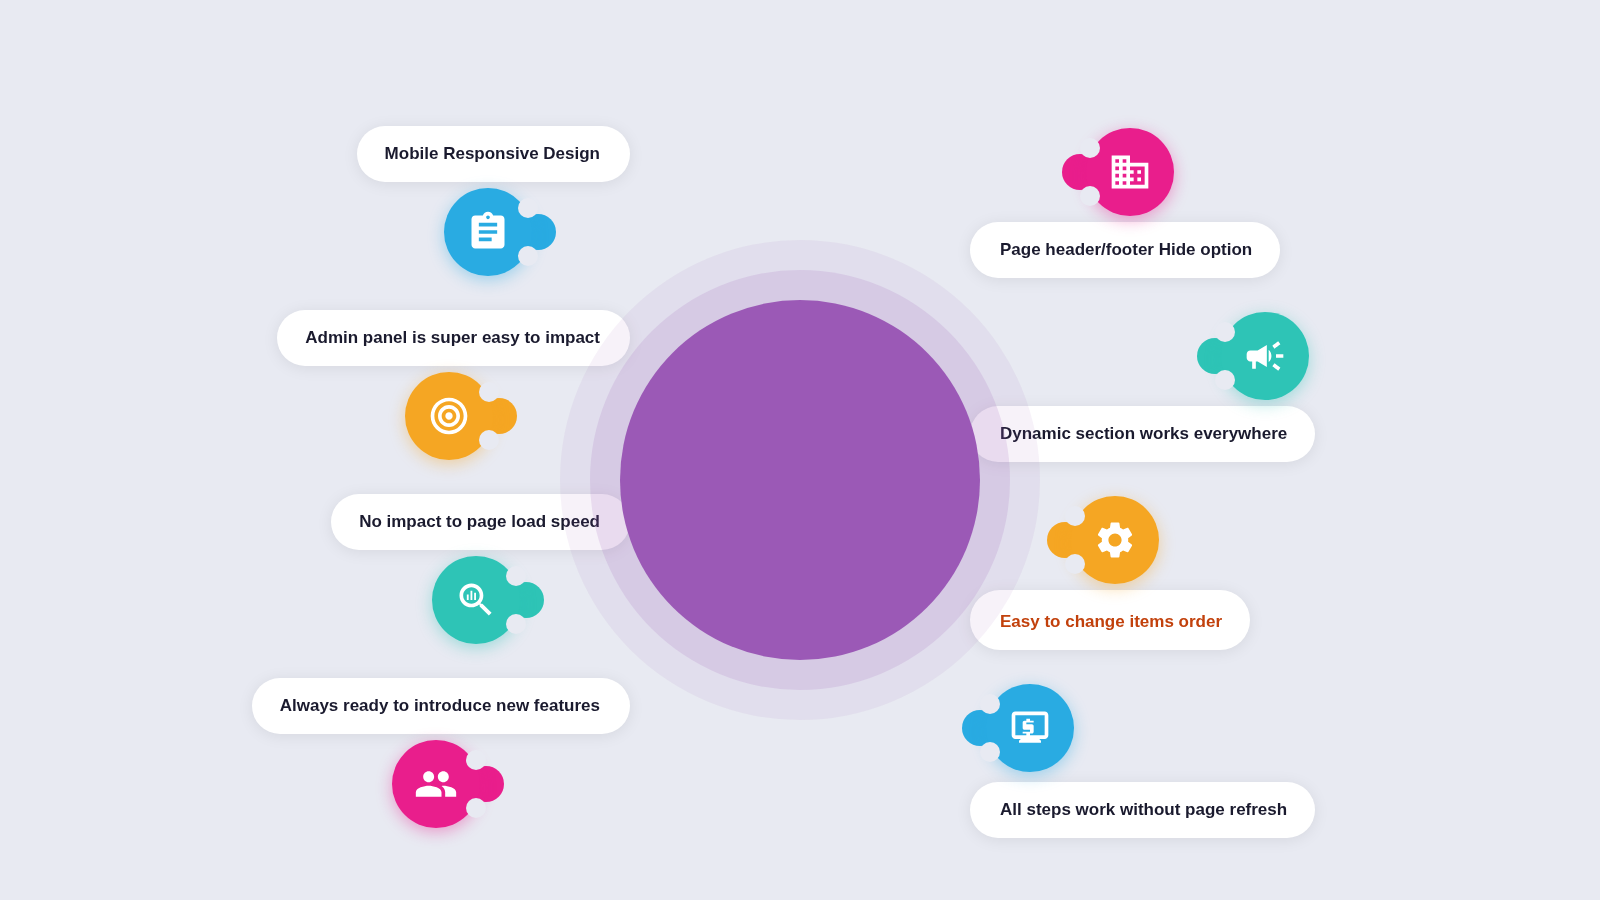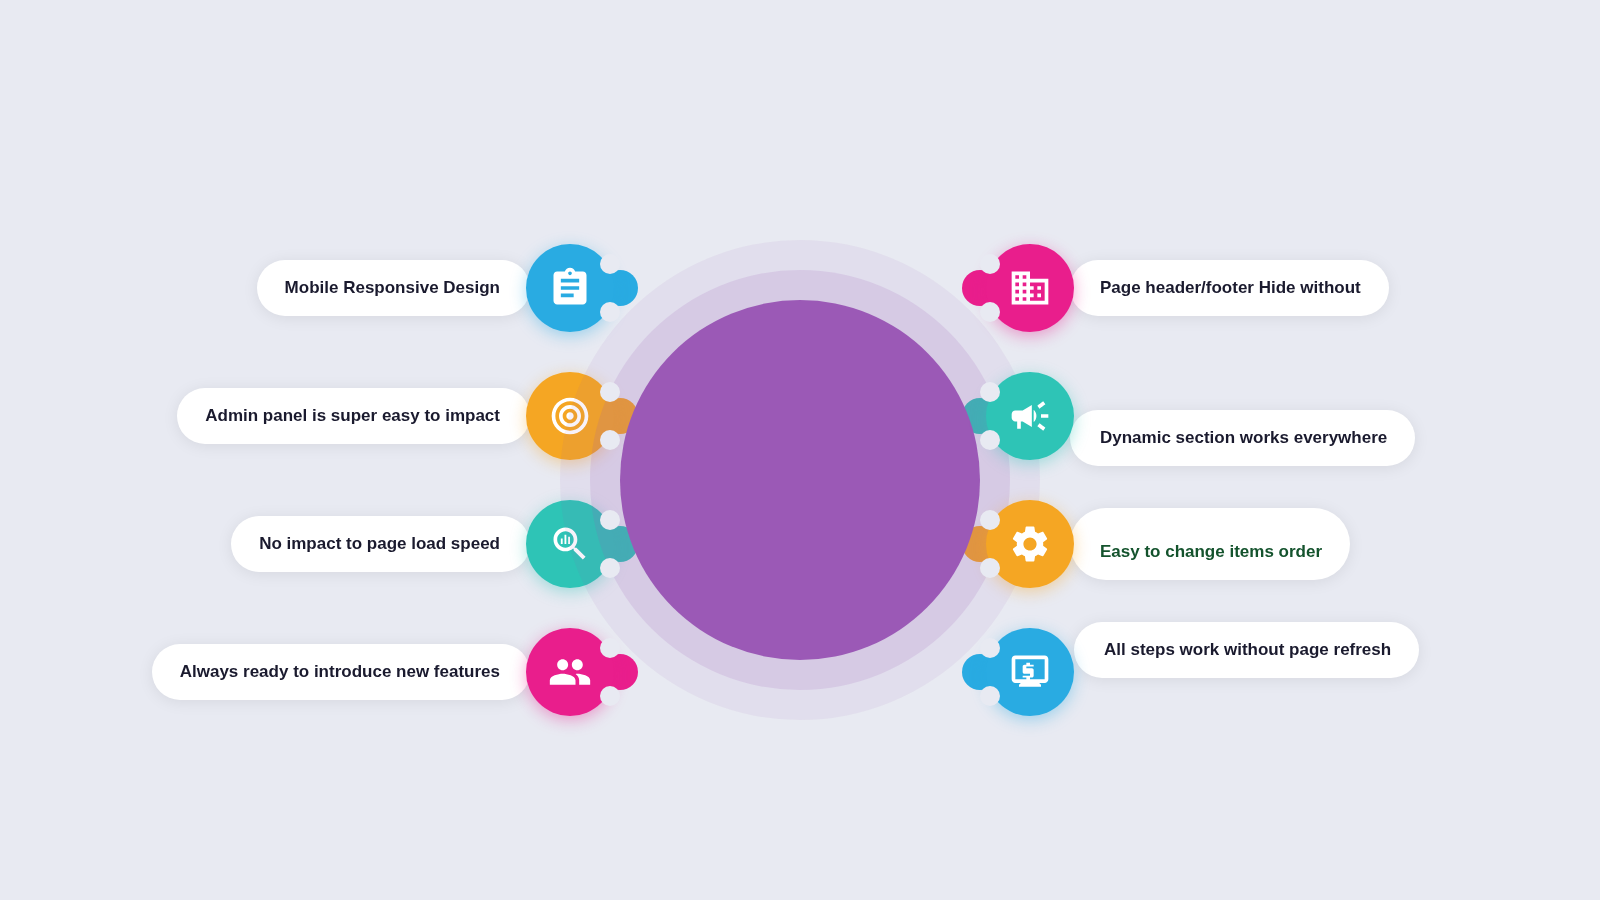--- a/index.html
+++ b/index.html
@@ -68,20 +68,21 @@
 
     .right-side {
       align-items: flex-start;
       padding-left: 0;
     }
 
     .feature-row {
       display: flex;
       align-items: center;
       gap: 0;
+      flex-direction: column;
     }
 
     .label-pill {
       background: white;
       border-radius: 50px;
       padding: 16px 28px;
       font-size: 17px;
       font-weight: 700;
       color: #1a1a2e;
       line-height: 1.4;
@@ -175,21 +176,21 @@
         <div style="position: relative; display: flex; align-items: center; justify-content: center; width: 100px; height: 100px; flex-shrink: 0;">
           <div style="position: absolute; width: 36px; height: 36px; border-radius: 50%; background: rgb(233, 30, 140); z-index: 1; left: -18px;"></div>
           <div style="width: 88px; height: 88px; border-radius: 50%; background: rgb(233, 30, 140); display: flex; align-items: center; justify-content: center; position: relative; z-index: 2; box-shadow: rgba(233, 30, 140, 0.4) 0px 4px 16px;">
             <svg viewBox="0 0 24 24" fill="white" width="44" height="44">
               <path d="M12 7V3H2v18h20V7H12zM6 19H4v-2h2v2zm0-4H4v-2h2v2zm0-4H4V9h2v2zm0-4H4V5h2v2zm4 12H8v-2h2v2zm0-4H8v-2h2v2zm0-4H8V9h2v2zm0-4H8V5h2v2zm10 12h-8v-2h2v-2h-2v-2h2v-2h-2V9h8v10zm-2-8h-2v2h2v-2zm0 4h-2v2h2v-2z"></path>
             </svg>
           </div>
           <div style="position: absolute; width: 20px; height: 20px; border-radius: 50%; background: rgb(232, 234, 242); z-index: 3; left: 0px; top: 16px;"></div>
           <div style="position: absolute; width: 20px; height: 20px; border-radius: 50%; background: rgb(232, 234, 242); z-index: 3; left: 0px; bottom: 16px;"></div>
         </div>
-        <div class="label-pill" style="background: white; border-radius: 50px; padding: 16px 28px 16px 30px; font-size: 17px; font-weight: 700; color: rgb(26, 26, 46); line-height: 1.4; box-shadow: rgba(0, 0, 0, 0.08) 0px 2px 16px; min-width: 240px; text-align: center;">Page header/footer Hide without</div>
+        <div class="label-pill" style="background: white; border-radius: 50px; padding: 16px 28px 16px 30px; font-size: 17px; font-weight: 700; color: rgb(26, 26, 46); line-height: 1.4; box-shadow: rgba(0, 0, 0, 0.08) 0px 2px 16px; min-width: 240px; text-align: center;">Page header/footer Hide option</div>
       </div>
       <div class="feature-row" style="display: flex; align-items: flex-end; gap: 0px;">
         <div style="position: relative; display: flex; align-items: center; justify-content: center; width: 100px; height: 100px; flex-shrink: 0;">
           <div style="position: absolute; width: 36px; height: 36px; border-radius: 50%; background: rgb(46, 196, 182); z-index: 1; left: -18px;"></div>
           <div style="width: 88px; height: 88px; border-radius: 50%; background: rgb(46, 196, 182); display: flex; align-items: center; justify-content: center; position: relative; z-index: 2; box-shadow: rgba(46, 196, 182, 0.4) 0px 4px 16px;">
             <svg viewBox="0 0 24 24" fill="white" width="44" height="44">
               <path d="M18 11v2h4v-2h-4zm-2 6.61c.96.71 2.21 1.65 3.2 2.39.4-.53.8-1.07 1.2-1.6-.99-.74-2.24-1.68-3.2-2.4-.4.54-.8 1.08-1.2 1.61zM20.4 5.6c-.4-.53-.8-1.07-1.2-1.6-.99.74-2.24 1.68-3.2 2.4.4.53.8 1.07 1.2 1.6.96-.72 2.21-1.65 3.2-2.4zM4 9c-1.1 0-2 .9-2 2v2c0 1.1.9 2 2 2h1v4h2v-4h1l5 3V6L8 9H4zm11.5 3c0-1.33-.58-2.53-1.5-3.35v6.69c.92-.81 1.5-2.01 1.5-3.34z"></path>
             </svg>
           </div>
           <div style="position: absolute; width: 20px; height: 20px; border-radius: 50%; background: rgb(232, 234, 242); z-index: 3; left: 0px; top: 16px;"></div>
@@ -201,21 +202,21 @@
         <div style="position: relative; display: flex; align-items: center; justify-content: center; width: 100px; height: 100px; flex-shrink: 0;">
           <div style="position: absolute; width: 36px; height: 36px; border-radius: 50%; background: rgb(245, 166, 35); z-index: 1; left: -18px;"></div>
           <div style="width: 88px; height: 88px; border-radius: 50%; background: rgb(245, 166, 35); display: flex; align-items: center; justify-content: center; position: relative; z-index: 2; box-shadow: rgba(245, 166, 35, 0.4) 0px 4px 16px;">
             <svg viewBox="0 0 24 24" fill="white" width="44" height="44">
               <path d="M19.14 12.94c.04-.3.06-.61.06-.94 0-.32-.02-.64-.07-.94l2.03-1.58c.18-.14.23-.41.12-.61l-1.92-3.32c-.12-.22-.37-.29-.59-.22l-2.39.96c-.5-.38-1.03-.7-1.62-.94l-.36-2.54c-.04-.24-.24-.41-.48-.41h-3.84c-.24 0-.43.17-.47.41l-.36 2.54c-.59.24-1.13.57-1.62.94l-2.39-.96c-.22-.08-.47 0-.59.22L2.74 8.87c-.12.21-.08.47.12.61l2.03 1.58c-.05.3-.09.63-.09.94s.02.64.07.94l-2.03 1.58c-.18.14-.23.41-.12.61l1.92 3.32c.12.22.37.29.59.22l2.39-.96c.5.38 1.03.7 1.62.94l.36 2.54c.05.24.24.41.48.41h3.84c.24 0 .44-.17.47-.41l.36-2.54c.59-.24 1.13-.56 1.62-.94l2.39.96c.22.08.47 0 .59-.22l1.92-3.32c.12-.22.07-.47-.12-.61l-2.01-1.58zM12 15.6c-1.98 0-3.6-1.62-3.6-3.6s1.62-3.6 3.6-3.6 3.6 1.62 3.6 3.6-1.62 3.6-3.6 3.6z"></path>
             </svg>
           </div>
           <div style="position: absolute; width: 20px; height: 20px; border-radius: 50%; background: rgb(232, 234, 242); z-index: 3; left: 0px; top: 16px;"></div>
           <div style="position: absolute; width: 20px; height: 20px; border-radius: 50%; background: rgb(232, 234, 242); z-index: 3; left: 0px; bottom: 16px;"></div>
         </div>
-        <div class="label-pill" style="background: white; border-radius: 50px; padding: 32px 28px 16px 30px; font-size: 17px; font-weight: 700; color: #14532d; line-height: 1.4; box-shadow: rgba(0, 0, 0, 0.08) 0px 2px 16px; min-width: 240px; text-align: center;">Easy to change items order</div>
+        <div class="label-pill" style="background: white; border-radius: 50px; padding: 20px 28px 16px 30px; font-size: 17px; font-weight: 700; color: #c2410c; line-height: 1.4; box-shadow: rgba(0, 0, 0, 0.08) 0px 2px 16px; min-width: 240px; text-align: center;">Easy to change items order</div>
       </div>
       <div class="feature-row" style="display: flex; align-items: flex-start; gap: 4px;">
         <div style="position: relative; display: flex; align-items: center; justify-content: center; width: 100px; height: 100px; flex-shrink: 0;">
           <div style="position: absolute; width: 36px; height: 36px; border-radius: 50%; background: rgb(41, 171, 226); z-index: 1; left: -18px;"></div>
           <div style="width: 88px; height: 88px; border-radius: 50%; background: rgb(41, 171, 226); display: flex; align-items: center; justify-content: center; position: relative; z-index: 2; box-shadow: rgba(41, 171, 226, 0.4) 0px 4px 16px;">
             <svg viewBox="0 0 24 24" fill="white" width="44" height="44">
               <path d="M20 3H4c-1.1 0-2 .9-2 2v11c0 1.1.9 2 2 2h3l-1 1v1h12v-1l-1-1h3c1.1 0 2-.9 2-2V5c0-1.1-.9-2-2-2zm0 13H4V5h16v11zm-7-8h-1V7h-2v1H9c-.55 0-1 .45-1 1v3c0 .55.45 1 1 1h3v1h-4v1h2v1h2v-1h1c.55 0 1-.45 1-1v-3c0-.55-.45-1-1-1h-3V9h4V8z"></path>
             </svg>
           </div>
           <div style="position: absolute; width: 20px; height: 20px; border-radius: 50%; background: rgb(232, 234, 242); z-index: 3; left: 0px; top: 16px;"></div>

